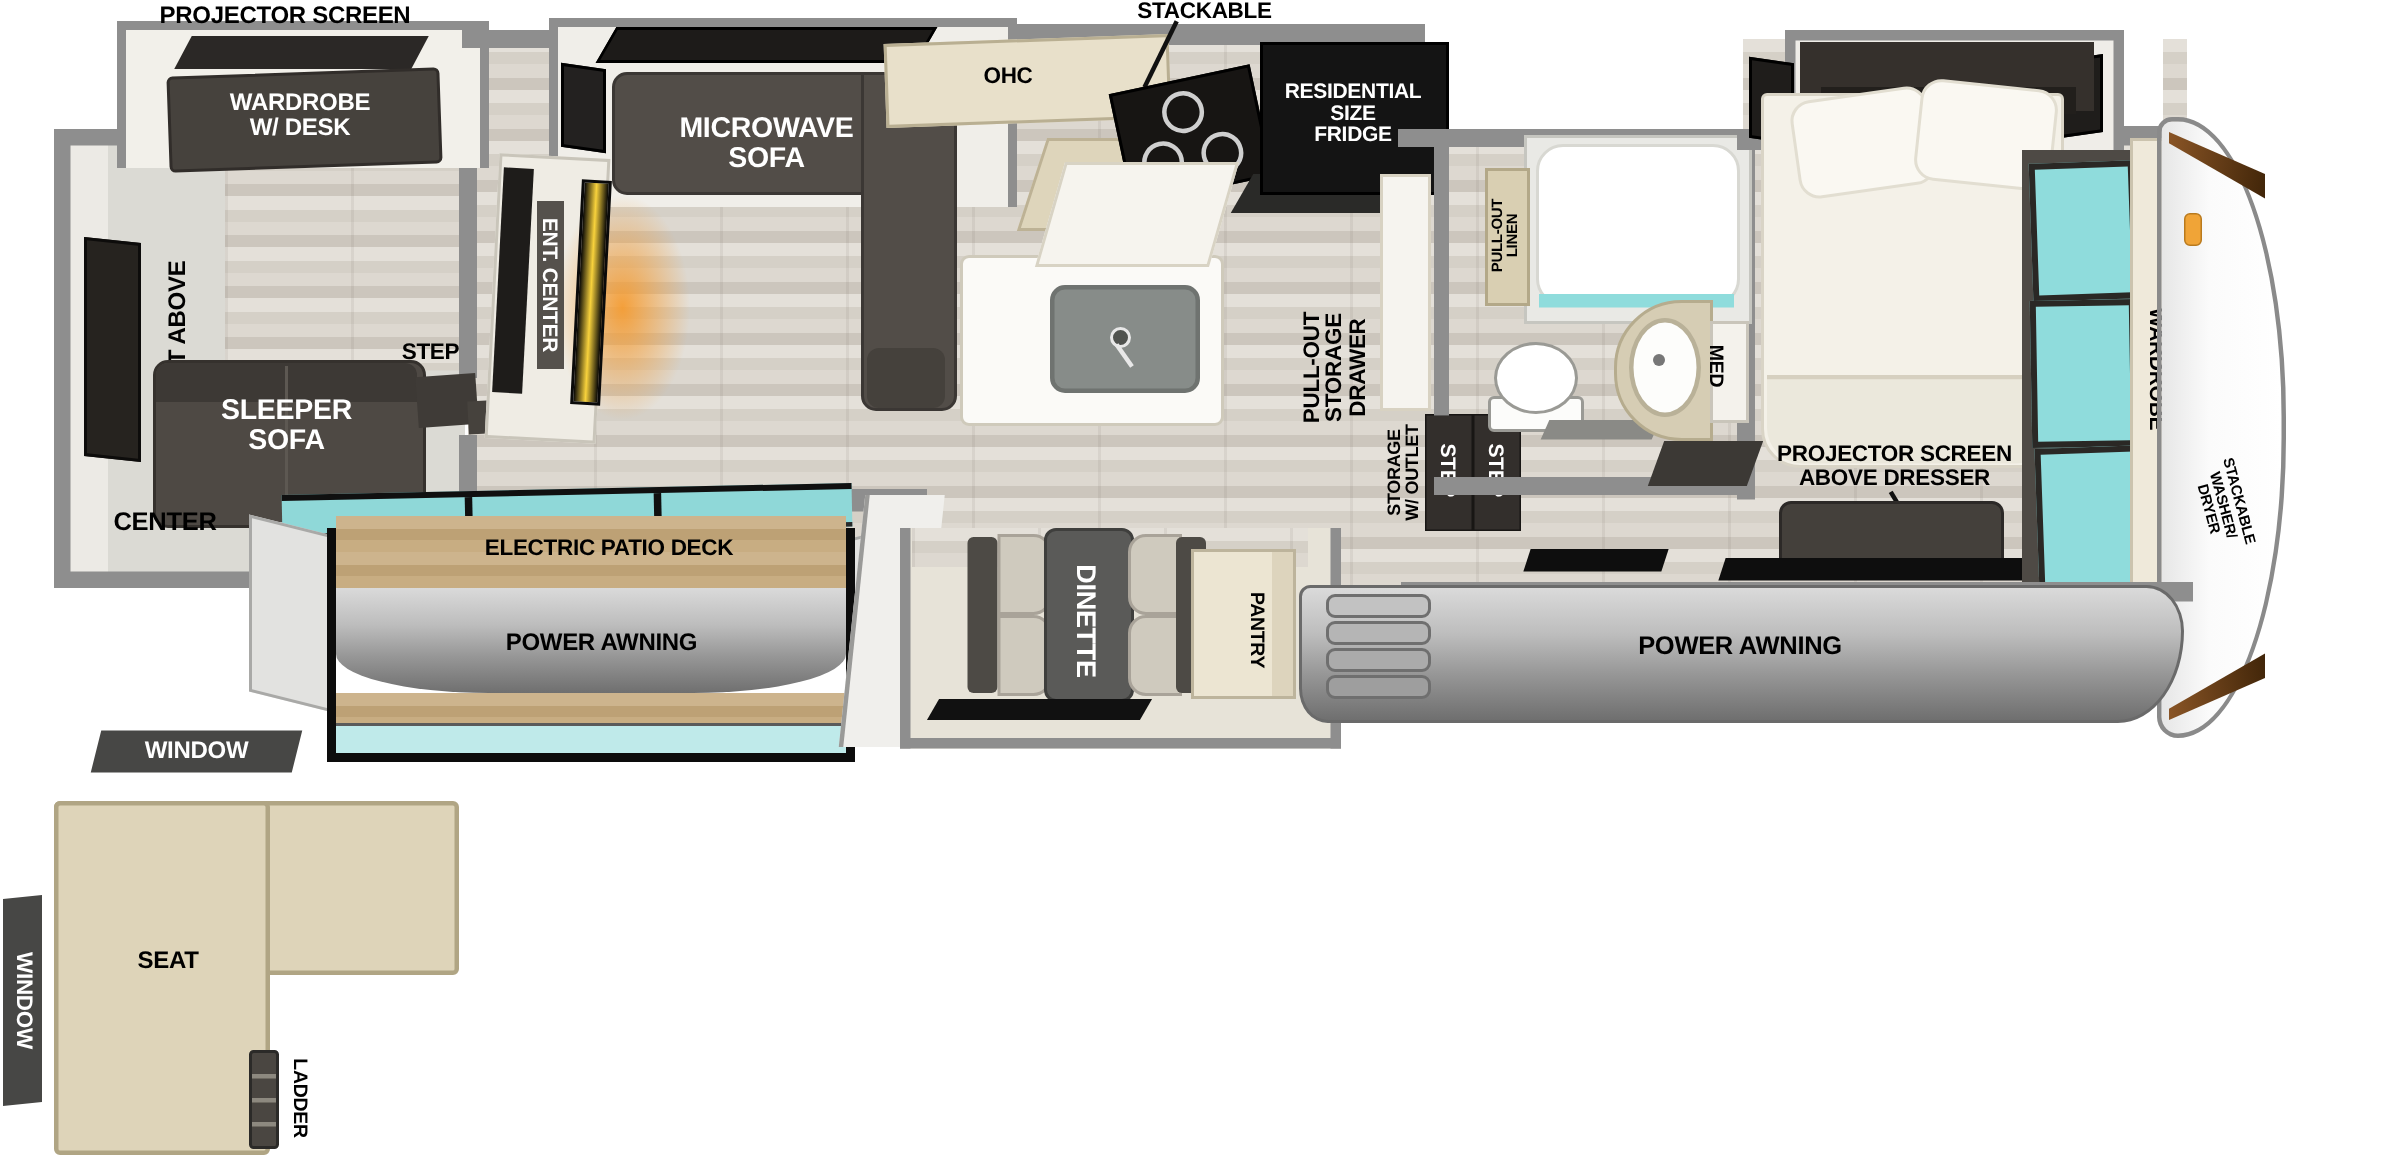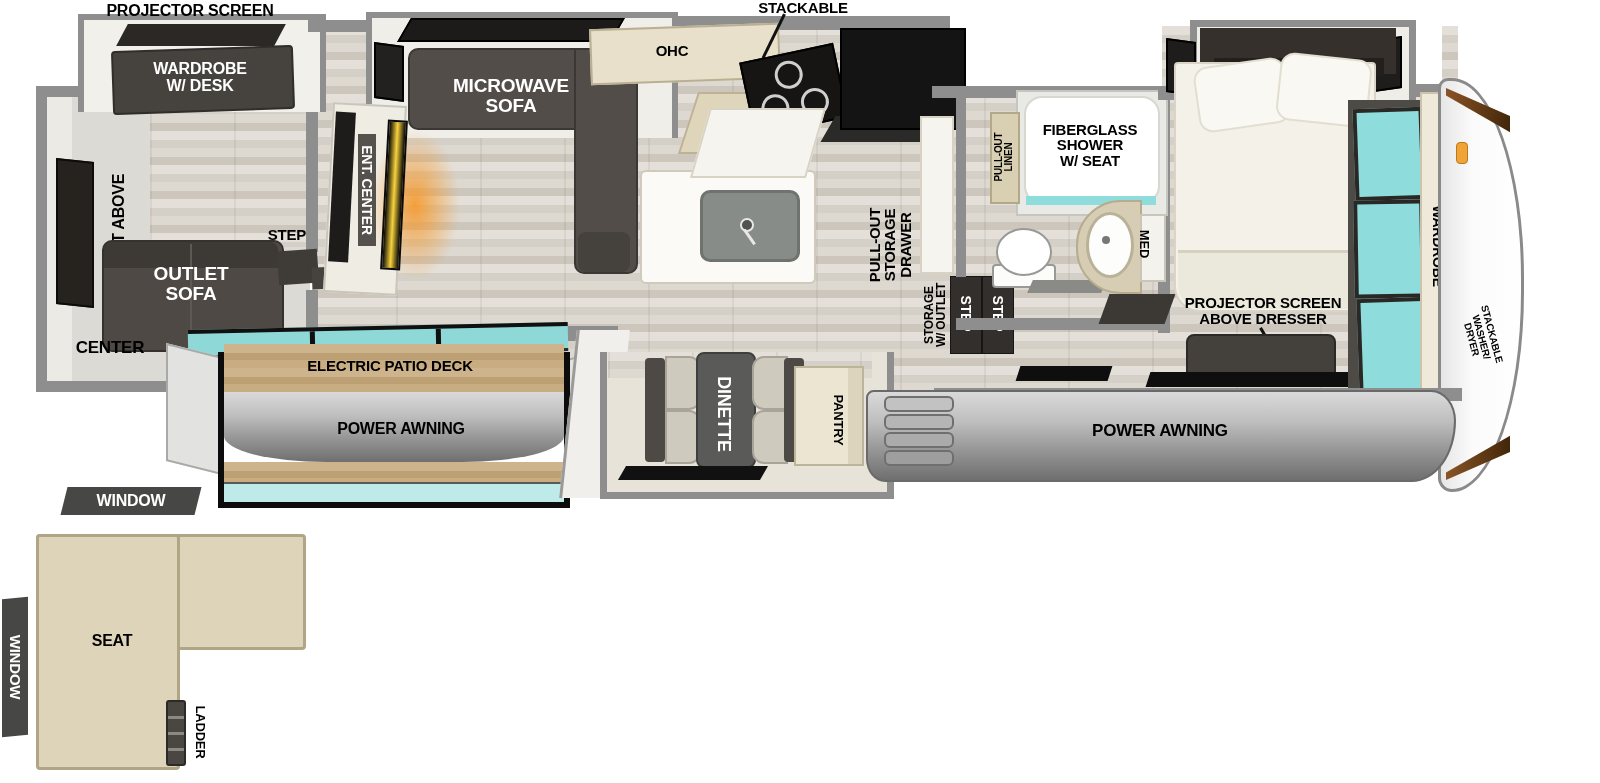--- a/index.html
+++ b/index.html
@@ -43,21 +43,21 @@
   <div class="lbl w" style="left:116px;top:56px;width:168px;height:44px;font-size:16px;">WARDROBE
 W/ DESK</div>
   <div class="lbl" style="left:92px;top:2px;width:196px;height:18px;font-size:16px;">PROJECTOR SCREEN</div>
 
   <div class="abs" style="left:56px;top:160px;width:34px;height:142px;background:#26231f;border:2px solid #0d0c0b;transform:skewY(6deg);"></div>
   <div class="lbl" style="left:48px;top:214px;width:142px;height:20px;font-size:16px;transform:rotate(-90deg);">LOFT ABOVE</div>
 
   <div class="abs" style="left:102px;top:240px;width:178px;height:108px;background:#4e4944;border:2px solid #35312d;border-radius:10px;"></div>
   <div class="abs" style="left:104px;top:242px;width:174px;height:26px;background:#3d3935;border-radius:8px 8px 0 0;"></div>
   <div class="abs" style="left:190px;top:244px;width:2px;height:100px;background:#5d5852;"></div>
-  <div class="lbl w" style="left:118px;top:262px;width:146px;height:44px;font-size:19px;">OUTLET
+  <div class="lbl w" style="left:118px;top:262px;width:146px;height:44px;font-size:19px;">SLEEPER
 SOFA</div>
 
   <div class="lbl" style="left:48px;top:337px;width:124px;height:22px;font-size:17px;">CENTER</div>
   <div class="abs" style="left:182px;top:348px;width:118px;height:36px;background:#e6e4de;border:2px solid #b9b7b0;transform:skewX(-12deg);"></div>
 
   <div class="lbl" style="left:258px;top:226px;width:58px;height:18px;font-size:15px;">STEP</div>
   <div class="darkbox" style="left:278px;top:250px;width:40px;height:34px;transform:rotate(-4deg);background:#3f3b37;"></div>
   <div class="darkbox" style="left:312px;top:266px;width:62px;height:22px;transform:rotate(-3deg);background:#46423d;"></div>
 
   <div class="wall" style="left:308px;top:20px;width:64px;height:12px;"></div>
@@ -87,20 +87,23 @@
 
   <div class="abs" style="left:688px;top:92px;width:78px;height:58px;background:#ded5bb;border:2px solid #bdb295;transform:skewX(-18deg);"></div>
   <div class="abs" style="left:746px;top:52px;width:92px;height:72px;background:#171513;border:2px solid #000;transform:rotate(-12deg);">
     <div class="abs" style="left:10px;top:36px;width:22px;height:22px;border:3px solid #cfcfcf;border-radius:50%;"></div>
     <div class="abs" style="left:50px;top:38px;width:22px;height:22px;border:3px solid #cfcfcf;border-radius:50%;"></div>
     <div class="abs" style="left:30px;top:6px;width:22px;height:22px;border:3px solid #cfcfcf;border-radius:50%;"></div>
   </div>
 
   <div class="abs" style="left:828px;top:116px;width:104px;height:26px;background:#2a2a28;transform:skewX(-30deg);"></div>
   <div class="abs" style="left:840px;top:28px;width:122px;height:98px;background:#141414;border:2px solid #000;"></div>
+  <div class="lbl w" style="left:844px;top:46px;width:116px;height:58px;font-size:14px;">RESIDENTIAL
+SIZE
+FRIDGE</div>
 
   <div class="abs" style="left:640px;top:170px;width:172px;height:110px;background:#fbfaf7;border:2px solid #cfcabb;border-radius:6px;"></div>
   <div class="abs" style="left:700px;top:108px;width:112px;height:66px;background:#f6f4ee;border:2px solid #d8d3c4;transform:skewX(-16deg);"></div>
   <div class="abs" style="left:700px;top:190px;width:94px;height:66px;background:#878c89;border:3px solid #6f7370;border-radius:10px;"></div>
   <div class="abs" style="left:740px;top:218px;width:10px;height:10px;background:#50534f;border:2px solid #e8e8e8;border-radius:50%;"></div>
   <div class="abs" style="left:748px;top:228px;width:3px;height:18px;background:#e8e8e8;transform:rotate(-35deg);"></div>
 
   <div class="abs" style="left:920px;top:116px;width:30px;height:154px;background:#f6f4ef;border:2px solid #d8d2c2;"></div>
   <div class="lbl" style="left:834px;top:219px;width:112px;height:52px;font-size:15px;transform:rotate(-90deg);">PULL-OUT
 STORAGE
@@ -114,23 +117,20 @@
   <div class="lbl w" style="left:969px;top:306px;width:56px;height:15px;font-size:14px;transform:rotate(90deg);">STEP</div>
 
   <div class="wall" style="left:932px;top:86px;width:240px;height:12px;"></div>
   <div class="wall" style="left:956px;top:95px;width:10px;height:182px;"></div>
   <div class="wall" style="left:956px;top:318px;width:214px;height:12px;"></div>
   <div class="wall" style="left:1158px;top:95px;width:12px;height:238px;"></div>
 
   <div class="abs" style="left:1016px;top:90px;width:148px;height:122px;background:#e9e9e5;border:2px solid #c6c6c0;"></div>
   <div class="abs" style="left:1024px;top:96px;width:132px;height:104px;background:#ffffff;border:2px solid #d8d8d2;border-radius:18px;"></div>
   <div class="abs teal" style="left:1026px;top:196px;width:130px;height:9px;"></div>
-  <div class="lbl" style="left:1028px;top:116px;width:124px;height:58px;font-size:15px;">FIBERGLASS
-SHOWER
-W/ SEAT</div>
 
   <div class="abs" style="left:990px;top:112px;width:26px;height:88px;background:#d9cfb2;border:2px solid #b3a888;"></div>
   <div class="lbl" style="left:967px;top:145px;width:74px;height:24px;font-size:10px;transform:rotate(-90deg);">PULL-OUT
 LINEN</div>
 
   <div class="abs" style="left:992px;top:264px;width:60px;height:20px;background:#fcfcfa;border:2px solid #9a9a95;border-radius:4px;"></div>
   <div class="abs" style="left:996px;top:228px;width:52px;height:44px;background:#ffffff;border:2px solid #9a9a95;border-radius:50%;"></div>
   <div class="abs" style="left:1030px;top:280px;width:74px;height:13px;background:#8a8a86;transform:skewX(-24deg);"></div>
 
   <div class="abs" style="left:1076px;top:200px;width:62px;height:90px;background:#d6cdb4;border:2px solid #b6ac8e;border-radius:45px 0 0 45px;"></div>
@@ -191,21 +191,21 @@
   <div class="abs" style="left:566px;top:352px;width:54px;height:116px;background:#e2e2e0;border:2px solid #a9a9a7;transform:skewY(-14deg);"></div>
 
   <div class="abs deckwood" style="left:224px;top:344px;width:340px;height:48px;"></div>
   <div class="abs awn" style="left:224px;top:392px;width:340px;height:70px;border-radius:0 0 30% 30% / 0 0 26px 26px;"></div>
   <div class="abs deckwood" style="left:224px;top:462px;width:340px;height:20px;"></div>
   <div class="abs" style="left:224px;top:482px;width:340px;height:20px;background:#bfeaea;border-top:2px solid #5a5a5a;"></div>
   <div class="abs" style="left:218px;top:352px;width:6px;height:156px;background:#0c0c0c;"></div>
   <div class="abs" style="left:218px;top:502px;width:352px;height:6px;background:#0c0c0c;"></div>
   <div class="abs" style="left:564px;top:352px;width:6px;height:156px;background:#0c0c0c;"></div>
 
-  <div class="lbl" style="left:292px;top:357px;width:196px;height:18px;font-size:15px;">ELECTRIC PATIO DECK</div>
+  <div class="lbl" style="left:308px;top:357px;width:196px;height:18px;font-size:15px;">ELECTRIC PATIO DECK</div>
   <div class="lbl" style="left:318px;top:419px;width:166px;height:20px;font-size:16px;">POWER AWNING</div>
 
   <div class="abs" style="left:568px;top:330px;width:50px;height:168px;background:#f0efec;border-left:3px solid #9a9a98;transform:skewX(-6deg);"></div>
 
   <div class="abs" style="left:600px;top:352px;width:280px;height:140px;border:7px solid #8e8e8e;border-top:none;background:#e7e3d8;"></div>
   <div class="abs wood" style="left:608px;top:352px;width:264px;height:26px;"></div>
 
   <div class="abs" style="left:645px;top:358px;width:20px;height:104px;background:#4d4a45;border-radius:4px;"></div>
   <div class="abs" style="left:665px;top:356px;width:32px;height:50px;background:#cfcabe;border:2px solid #a9a399;border-radius:0 12px 12px 0;"></div>
   <div class="abs" style="left:665px;top:410px;width:32px;height:50px;background:#cfcabe;border:2px solid #a9a399;border-radius:0 12px 12px 0;"></div>

